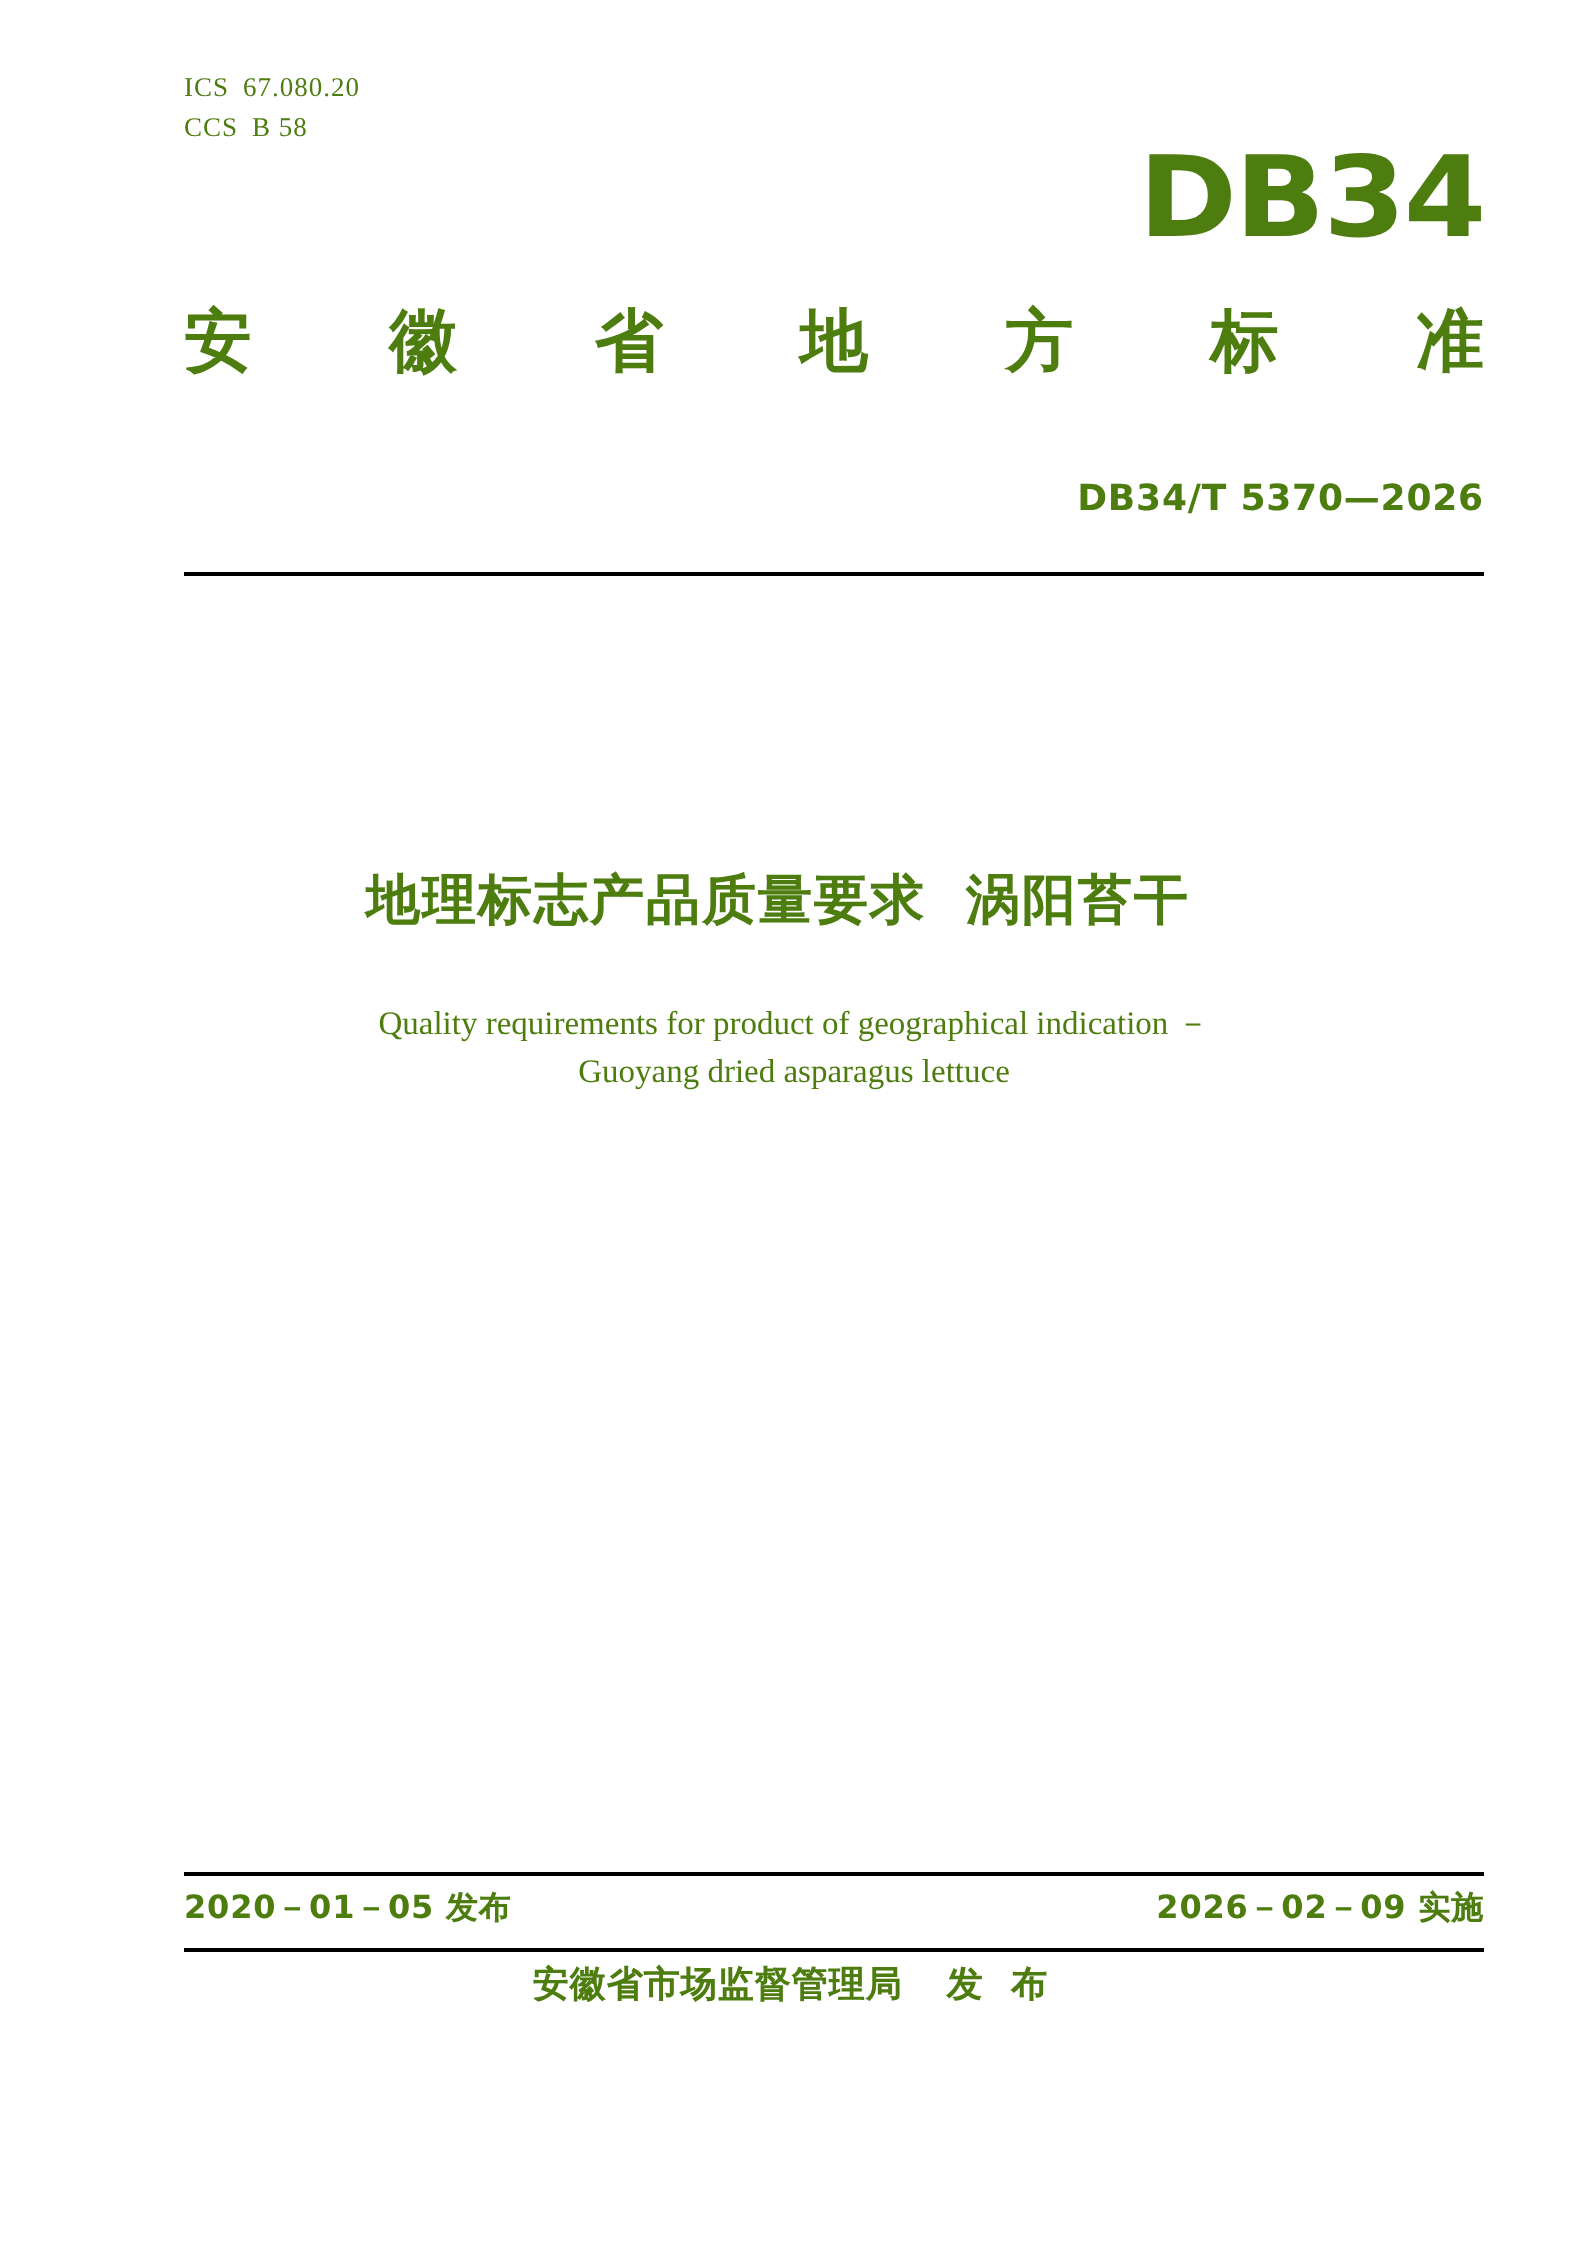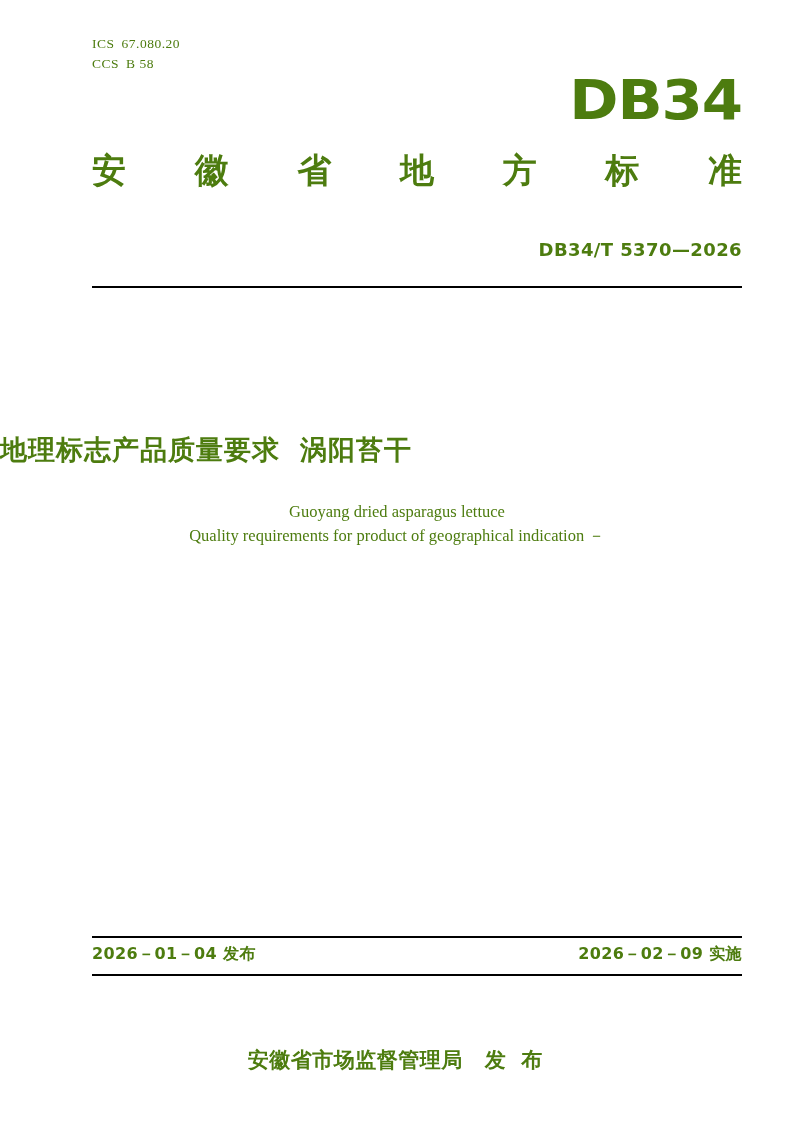--- a/index.html
+++ b/index.html
@@ -80,21 +80,21 @@
     height: 2px;
     background: #000;
   }
 
   
   .doc-title-cn {
     position: absolute;
     left: 0;
     right: 16px;
     top: 432px;
-    text-align: left;
+    text-align: center;
     font-family: "DejaVu Sans", sans-serif;
     font-weight: bold;
     font-size: 27px;
     letter-spacing: 1px;
   }
   .doc-title-cn .gap { display: inline-block; width: 20px; }
 
   .doc-title-en {
     position: absolute;
     left: 0;
@@ -134,25 +134,25 @@
     font-weight: bold;
     font-size: 16px;
     letter-spacing: 0.4px;
   }
 
   
   .publisher {
     position: absolute;
     left: 0;
     right: 0;
-    top: 1046px;
+    top: 980px;
     text-align: center;
     font-family: "DejaVu Sans", sans-serif;
     font-weight: bold;
-    font-size: 21px;
+    font-size: 18px;
     letter-spacing: 0.5px;
   }
   .publisher .pub-gap { display: inline-block; width: 22px; }
   .publisher .pub-word { letter-spacing: 4px; }
 </style>
 </head>
 <body>
 
 <div class="page">
 
@@ -179,27 +179,27 @@
 
   <div class="std-number">DB34/T 5370—2026</div>
 
   <div class="rule-top"></div>
 
   <div class="doc-title-cn">
     <span>地理标志产品质量要求</span><span class="gap"></span><span>涡阳苔干</span>
   </div>
 
   <div class="doc-title-en">
+    <div>Quality requirements for product of geographical indication  －</div>
     <div>Guoyang dried asparagus lettuce</div>
-    <div>Quality requirements for product of geographical indication  －</div>
   </div>
 
   <div class="rule-bottom"></div>
   <div class="date-row">
-    <span>2026－01－04 发布</span>
+    <span>2020－01－05 发布</span>
     <span>2026－02－09 实施</span>
   </div>
   <div class="rule-bottom2"></div>
 
   <div class="publisher">
     <span>安徽省市场监督管理局</span><span class="pub-gap"></span><span class="pub-word">发 布</span>
   </div>
 
 </div>
 

